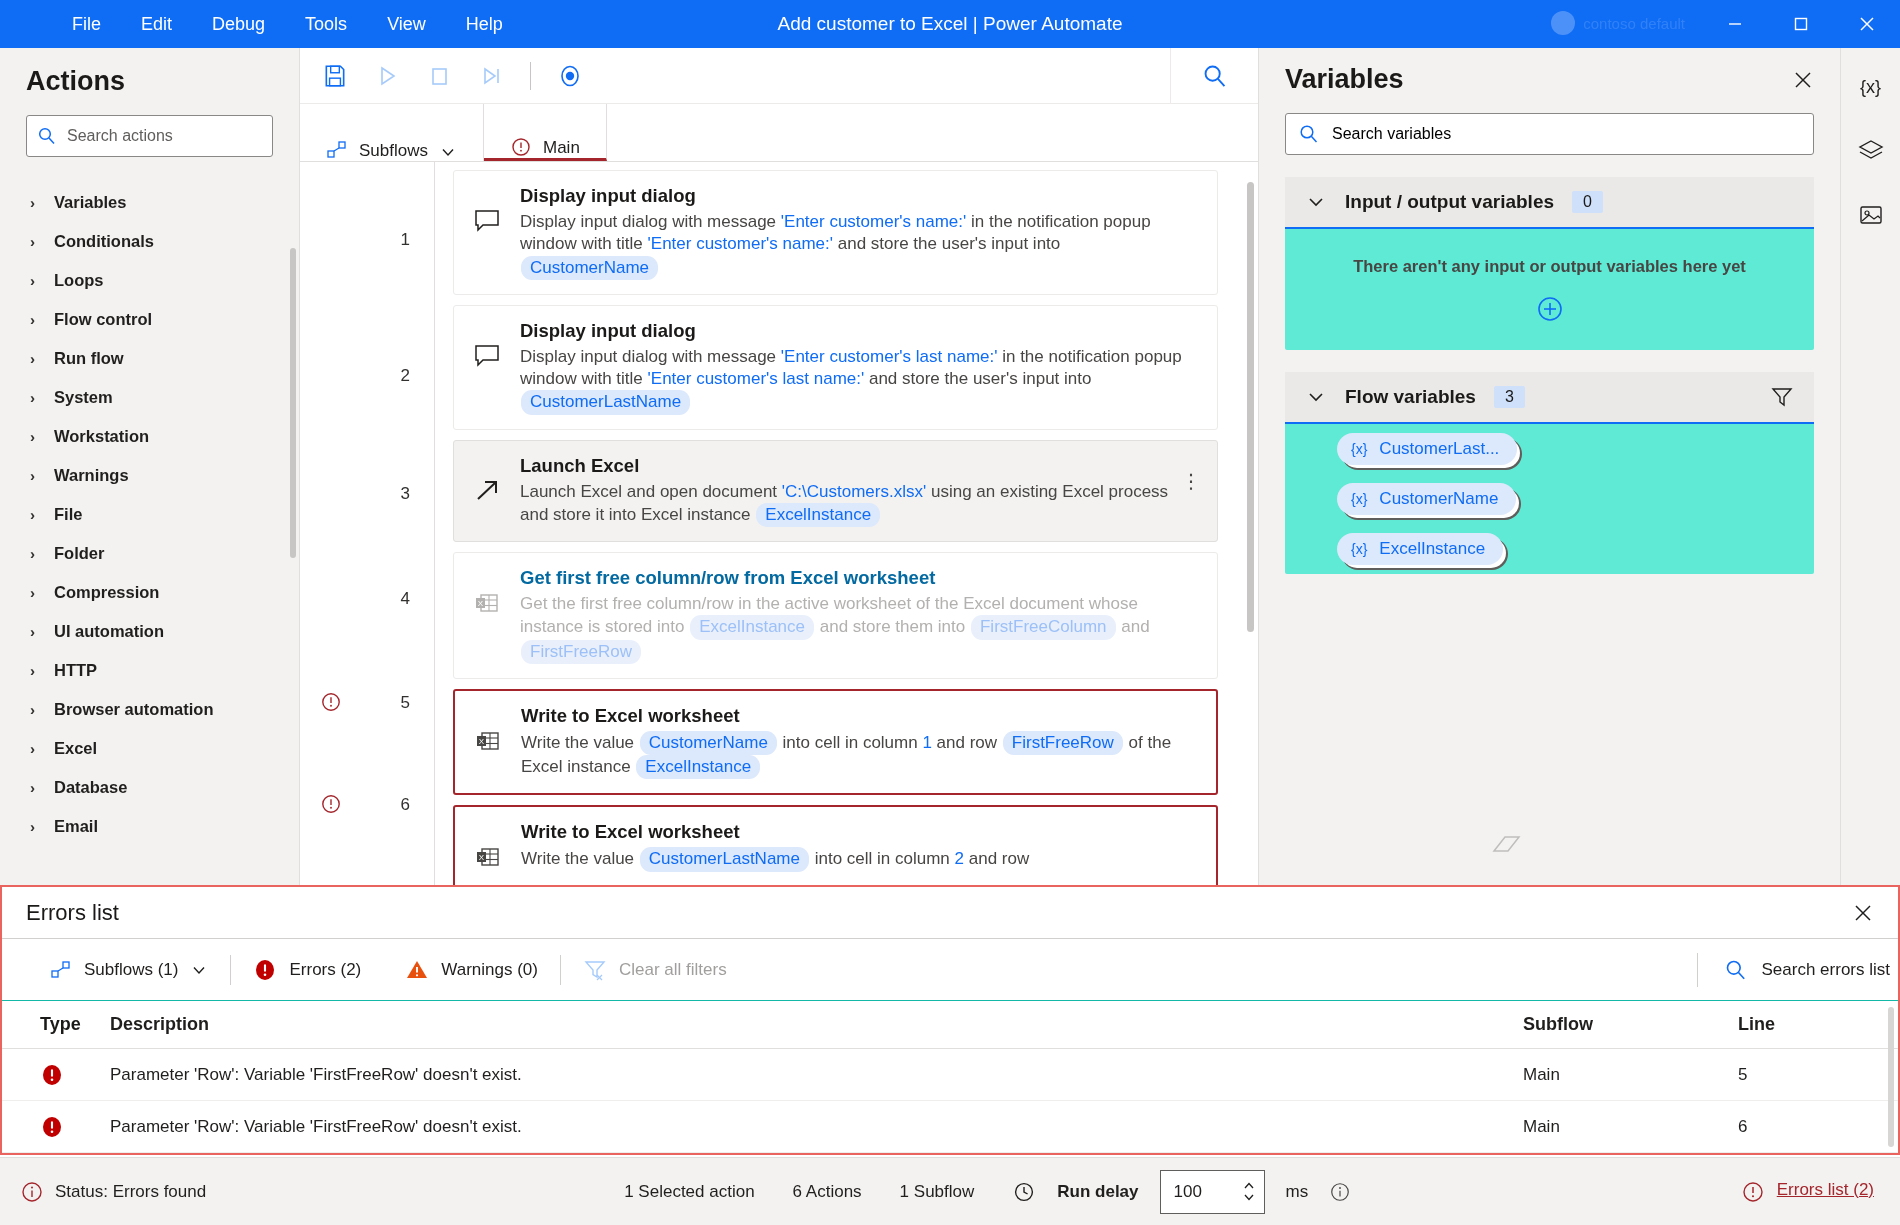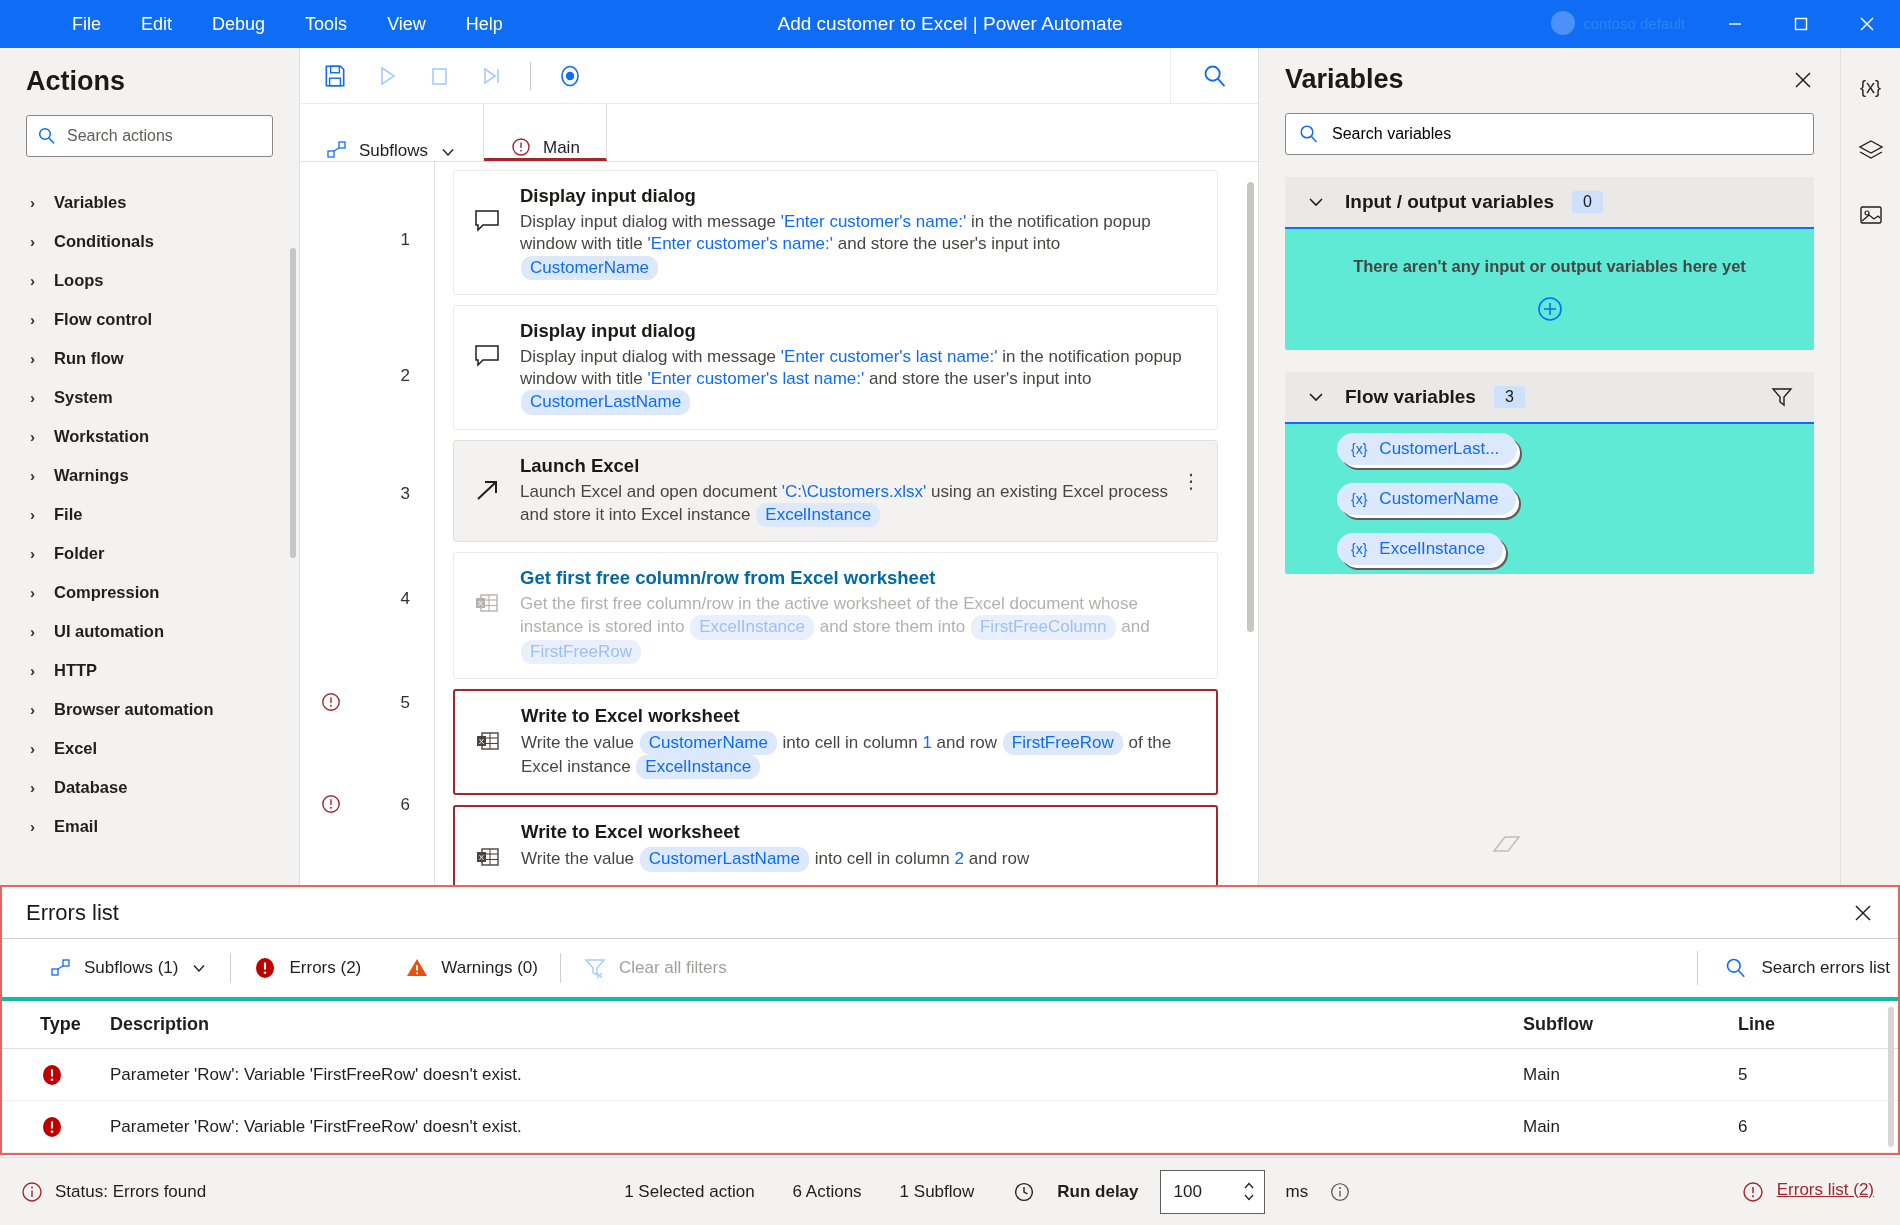--- a/index.html
+++ b/index.html
@@ -153,21 +153,21 @@
   .rail-btn { width: 42px; height: 42px; display: flex; align-items: center; justify-content: center; }
 
   
   .errors {
     position: absolute; left: 0; top: 885px; width: 1900px; height: 270px;
     background: #ffffff; border: 2px solid #e9645f;
   }
   .err-head { height: 52px; display: flex; align-items: center; justify-content: space-between;
     padding: 0 24px; border-bottom: 1px solid #d2d0ce; }
   .err-title { font-size: 22px; color: #1b1a19; }
-  .err-toolbar { height: 62px; display: flex; align-items: center; gap: 0; border-bottom: 4px solid #14b8a6;
+  .err-toolbar { height: 62px; display: flex; align-items: center; gap: 0; border-bottom: 1px solid #14b8a6;
     padding-left: 26px; position: relative; }
   .etb { display: flex; align-items: center; gap: 12px; font-size: 17px; color: #201f1e; padding: 0 22px; }
   .etb.dim { color: #a19f9d; }
   .etb-sep { width: 1px; height: 30px; background: #d2d0ce; }
   .err-search { position: absolute; right: 8px; display: flex; align-items: center; gap: 14px;
     font-size: 17px; color: #201f1e; border-left: 1px solid #d2d0ce; padding-left: 26px; height:34px;}
   .err-table { width: 100%; }
   .etr { display: flex; align-items: center; height: 52px; border-bottom: 1px solid #f0eeec; }
   .etr.header { font-size: 18px; font-weight: bold; color: #1b1a19; border-bottom: 1px solid #e1dfdd; height:48px;}
   .c-type { width: 105px; padding-left: 38px; flex: 0 0 105px; }

